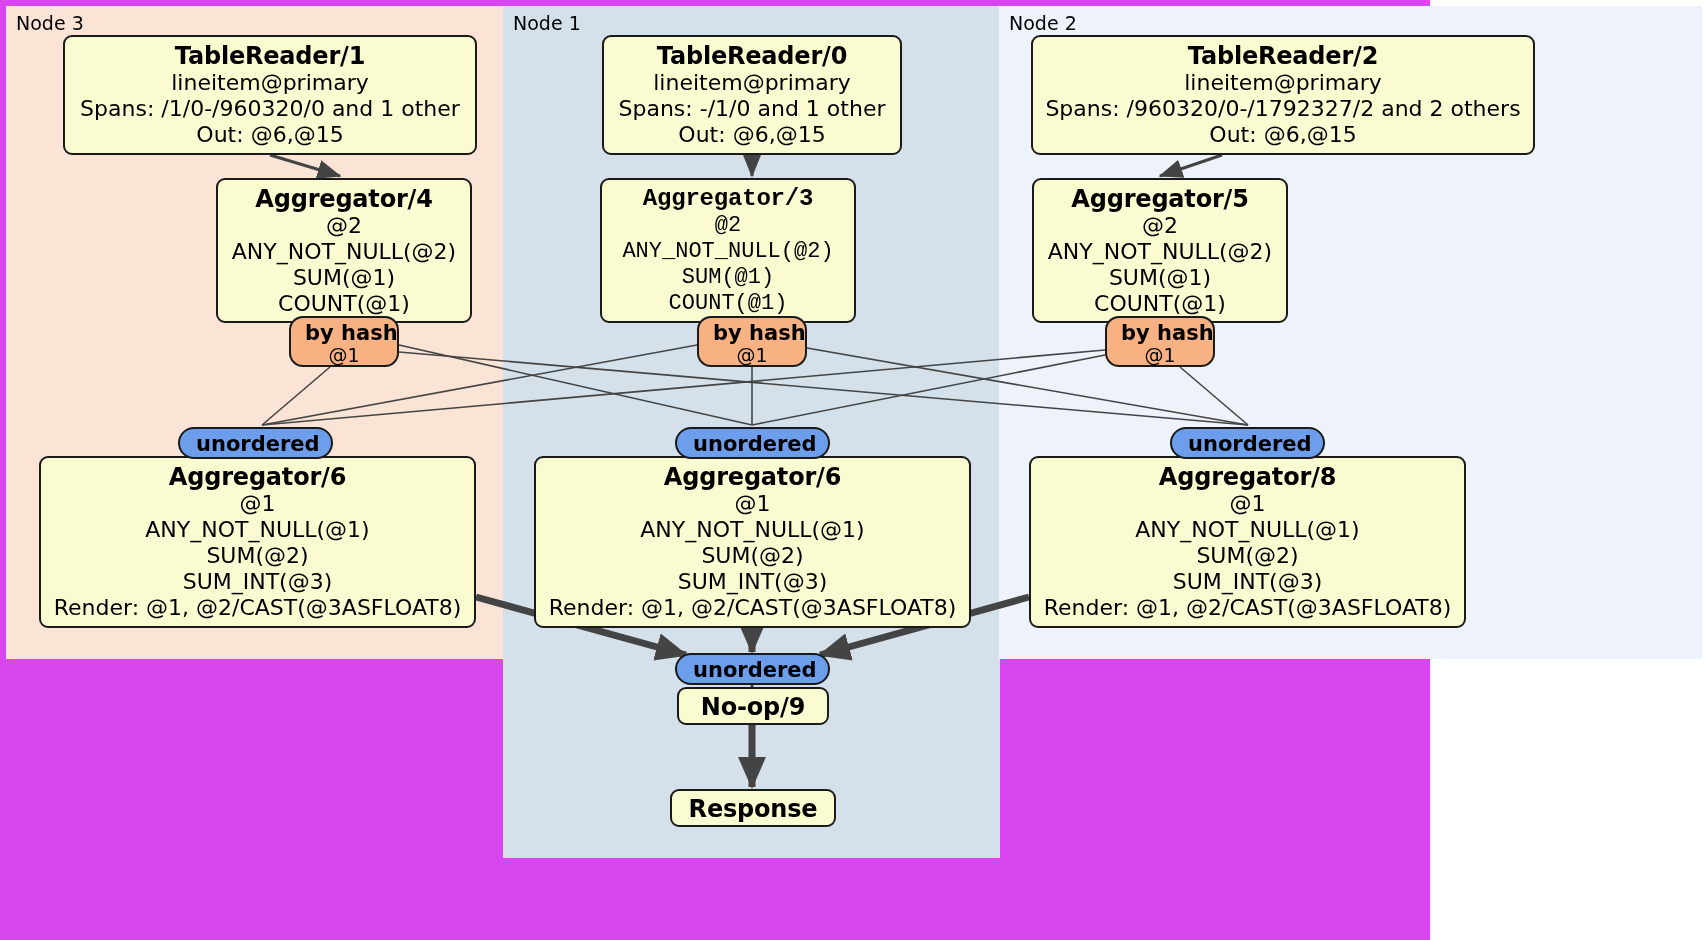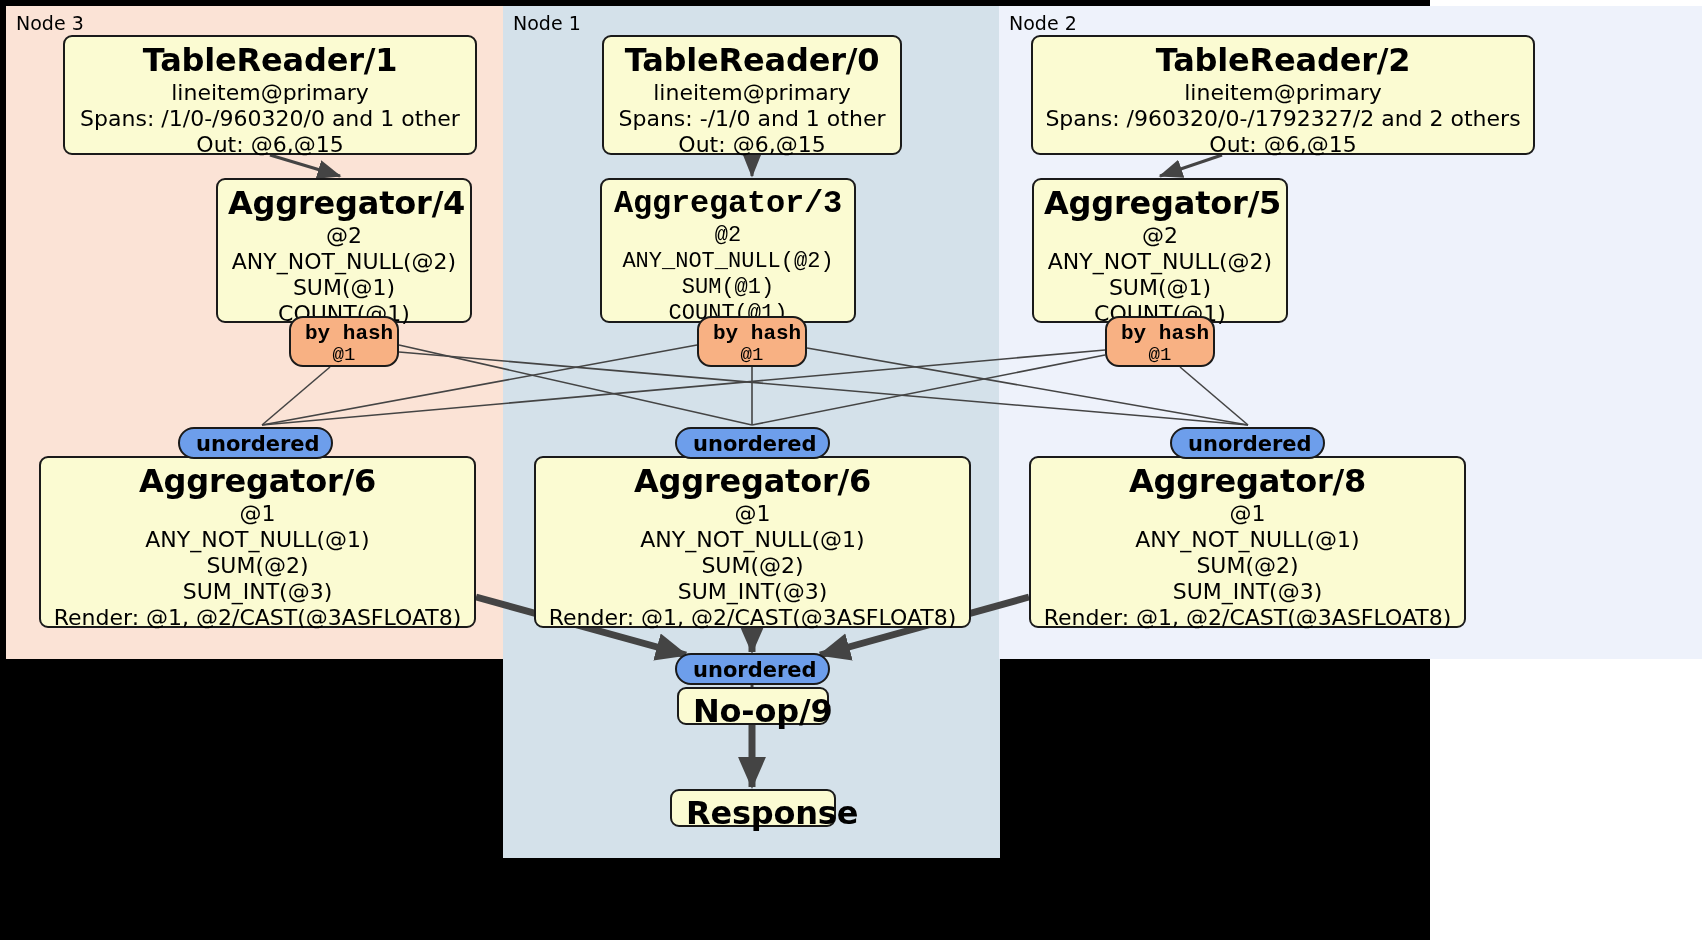--- a/index.html
+++ b/index.html
@@ -10,21 +10,21 @@
   body {
     width: 1708px;
     height: 940px;
     font-family: "DejaVu Sans", "Liberation Sans", sans-serif;
     overflow: hidden;
   }
   #canvas {
     position: relative;
     width: 1430px;
     height: 940px;
-    background: #000000;
+    background: #d946ef;
   }
 
   
   .node-panel {
     position: absolute;
     box-sizing: border-box;
   }
   .node-label {
     position: absolute;
     top: 6px;
@@ -41,21 +41,21 @@
     background: #fbfbd2;
     border: 2.5px solid #1a1a1a;
     border-radius: 9px;
     text-align: center;
     padding: 5px 10px 7px 10px;
     line-height: 1.18;
     z-index: 5;
   }
   .proc .title {
     font-weight: bold;
-    font-size: 32px;
+    font-size: 24px;
     letter-spacing: -0.2px;
     white-space: nowrap;
   }
   .proc .line {
     font-size: 22px;
     white-space: nowrap;
   }
   .proc.compact {
     padding: 4px 14px 6px 14px;
   }
@@ -75,21 +75,20 @@
     white-space: nowrap;
   }
   .badge .b-sub {
     font-size: 19px;
     white-space: nowrap;
   }
   .badge.hash {
     background: #f8b183;
     border-radius: 14px;
     padding: 4px 14px 18px 14px;
-    font-family: Liberation Mono, monospace;
   }
   .badge.unordered {
     background: #6d9eeb;
     border-radius: 18px;
     padding: 4px 16px 5px 16px;
   }
 
   
   #edges {
     position: absolute;

